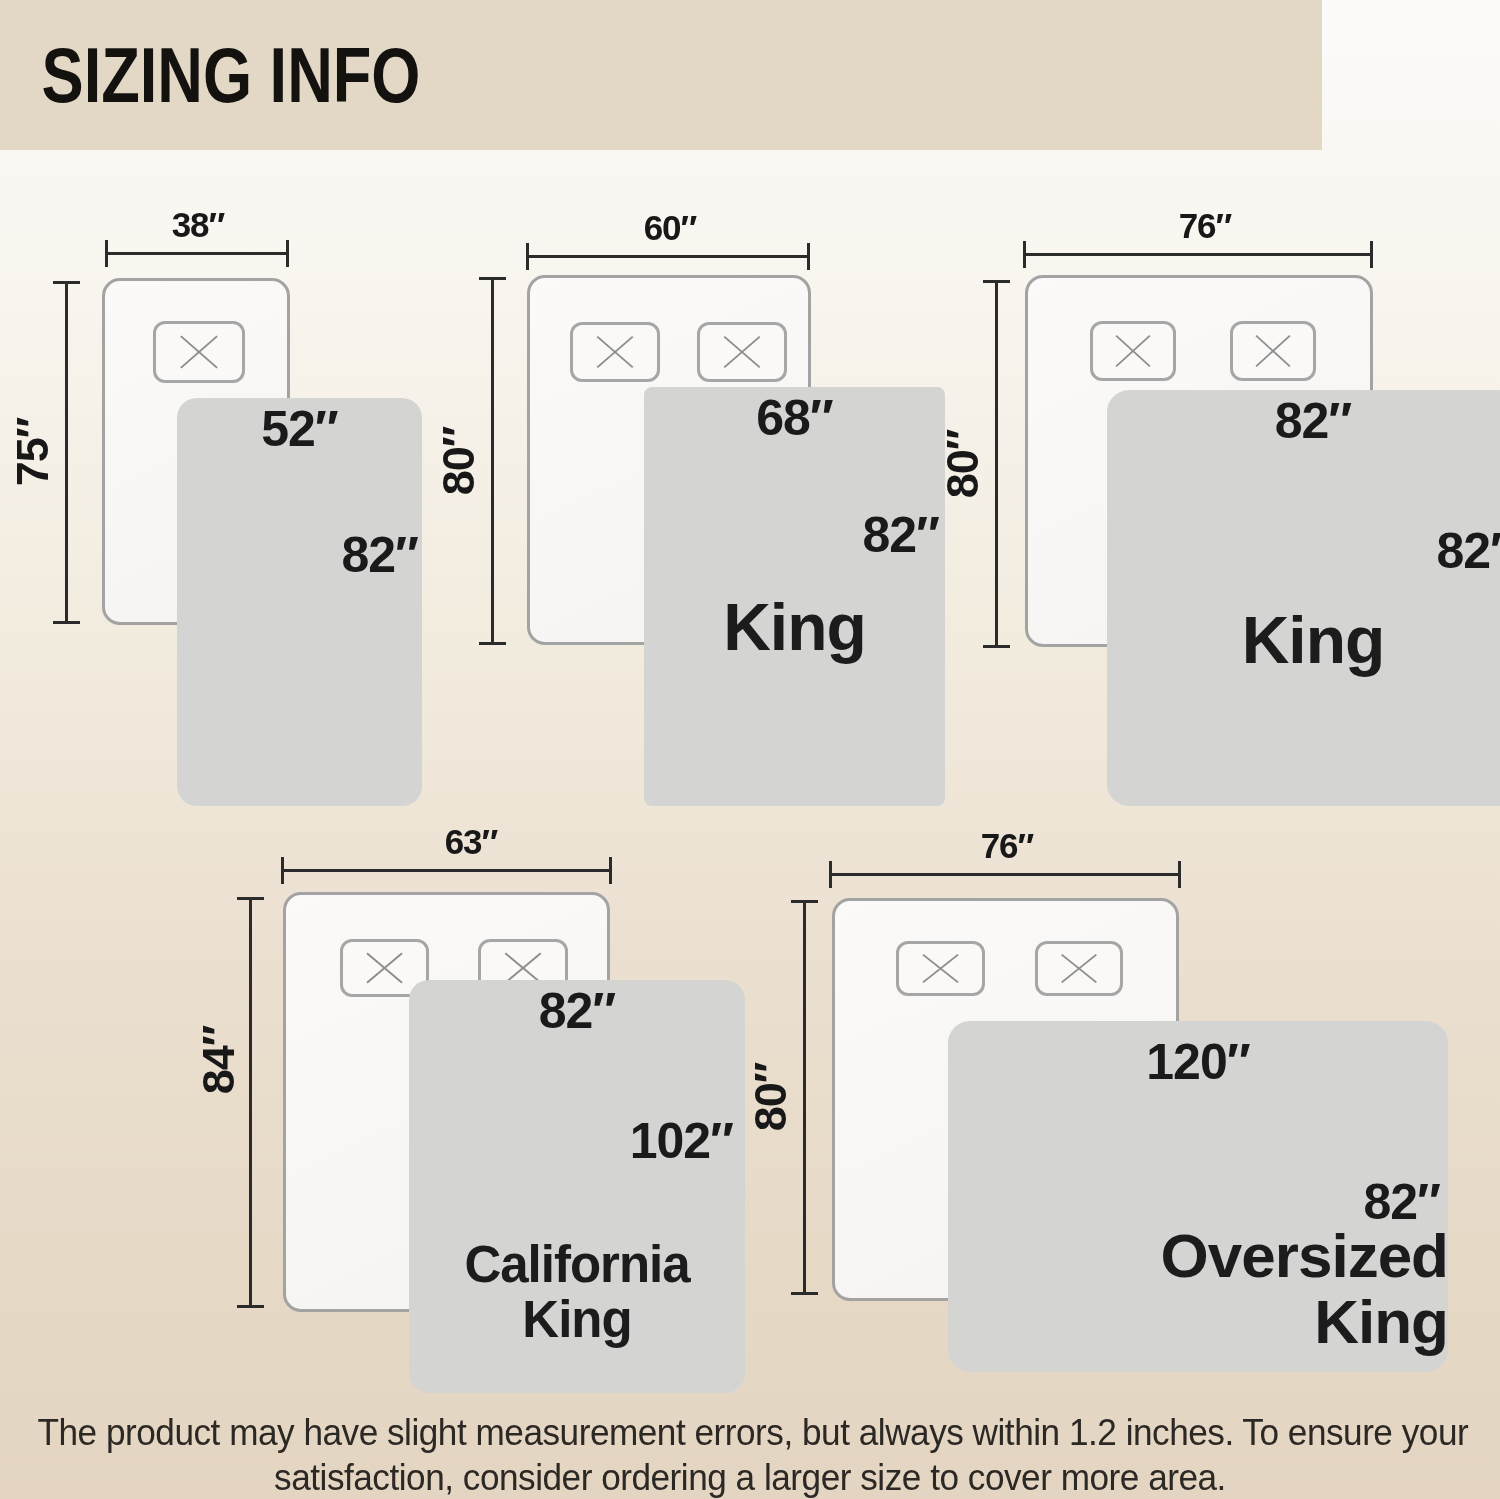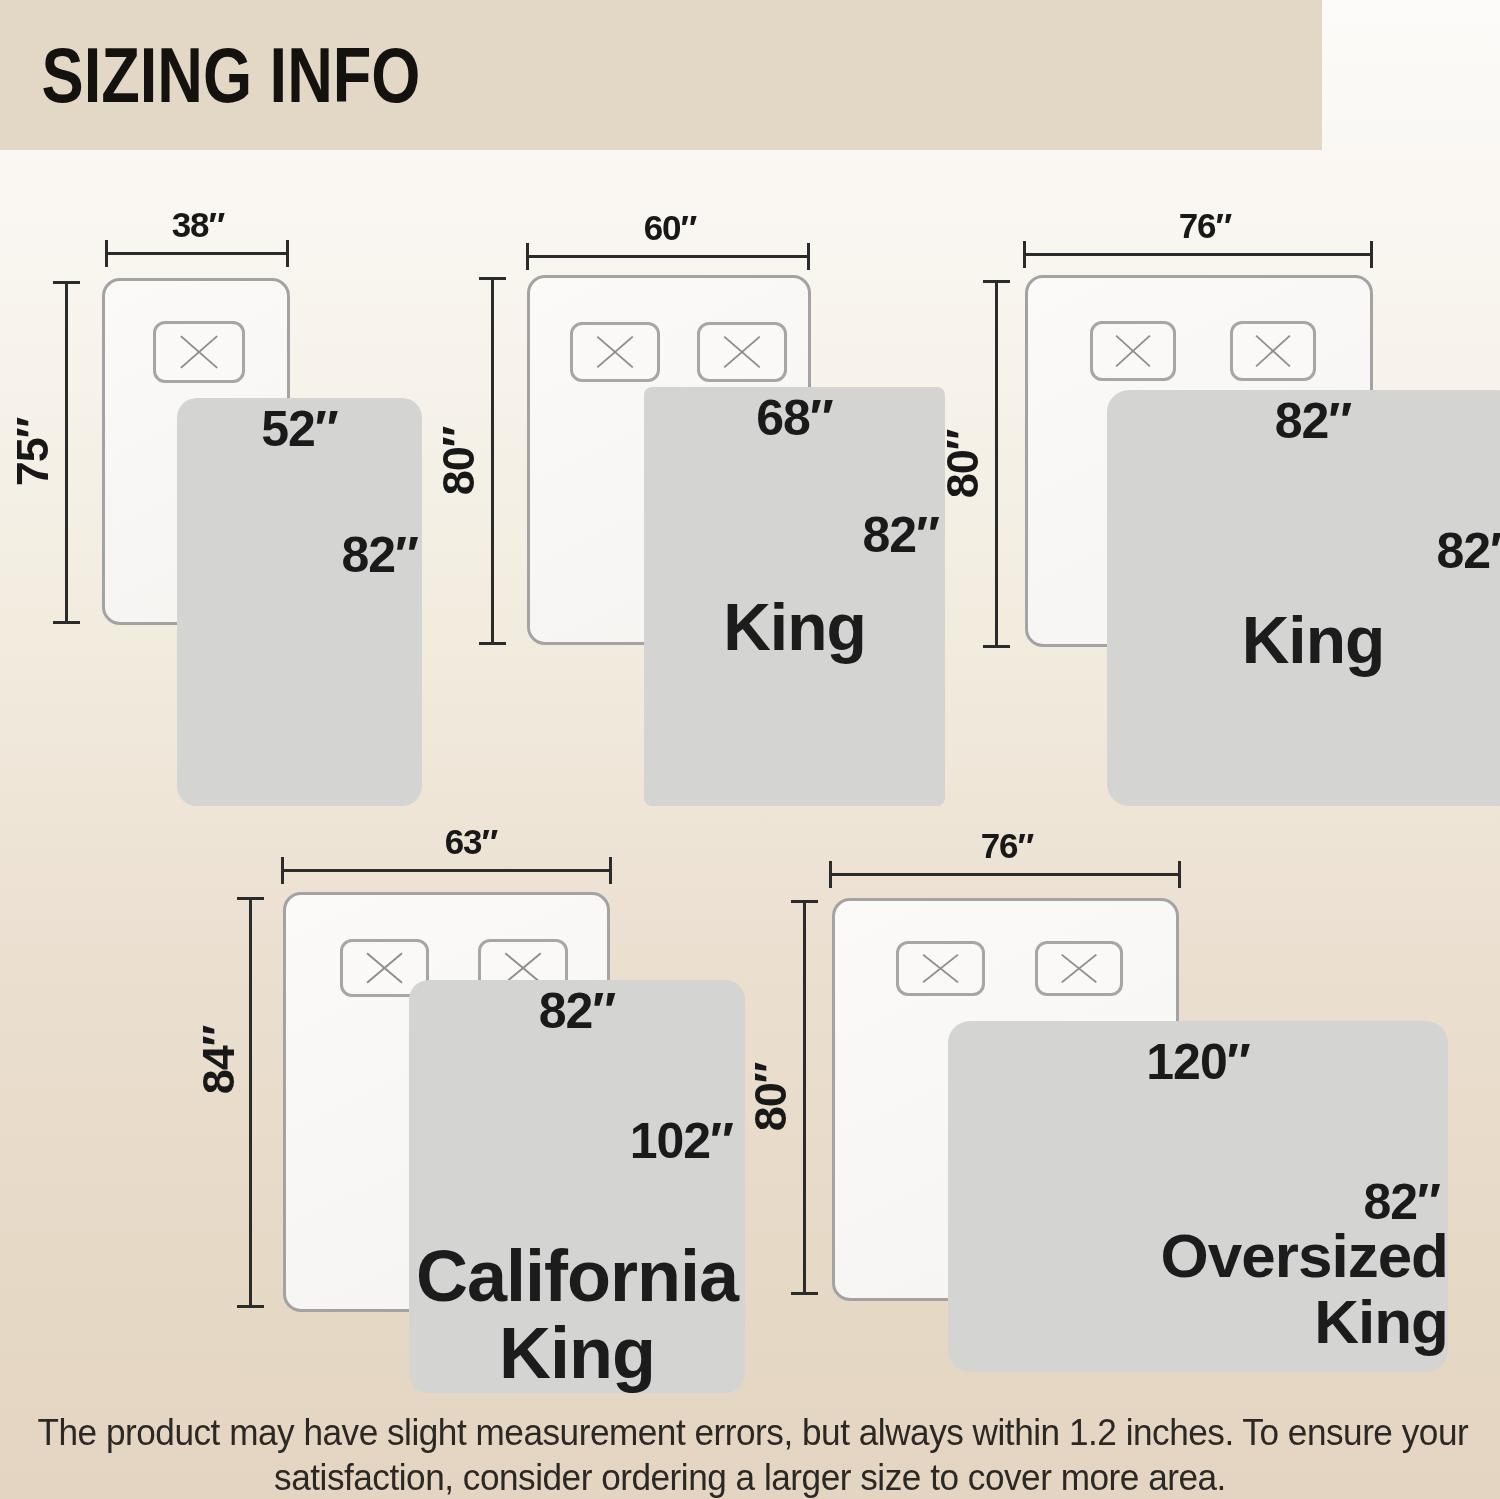--- a/index.html
+++ b/index.html
@@ -87,21 +87,21 @@
   
   .d-calking .dim-h { left:281px; top:869px; width:331px; }
   .d-calking .dim-h-label { left:471px; top:822px; }
   .d-calking .dim-v { left:249px; top:897px; height:411px; }
   .d-calking .dim-v-label { left:219px; top:1060px; }
   .d-calking .bed { left:283px; top:892px; width:327px; height:420px; }
   .d-calking .p1 { left:54px; top:44px; width:89px; height:58px; }
   .d-calking .p2 { left:192px; top:44px; width:90px; height:58px; }
   .d-calking .blanket { left:377px; top:980px; width:336px; height:413px; border-radius:20px; }
   .d-calking .bl { top:132px; right:12px; }
-  .d-calking .bname { top:258px; font-size:72px; }
+  .d-calking .bname { top:258px; font-size:51px; }
   
   .d-oversized .dim-h { left:829px; top:873px; width:352px; }
   .d-oversized .dim-h-label { left:1007px; top:826px; }
   .d-oversized .dim-v { left:803px; top:900px; height:395px; }
   .d-oversized .dim-v-label { left:771px; top:1097px; }
   .d-oversized .bed { left:832px; top:898px; width:347px; height:403px; }
   .d-oversized .p1 { left:61px; top:40px; width:89px; height:55px; }
   .d-oversized .p2 { left:200px; top:40px; width:88px; height:55px; }
   .d-oversized .blanket { left:916px; top:1021px; width:500px; height:351px; }
   .d-oversized .bw { top:12px; }

